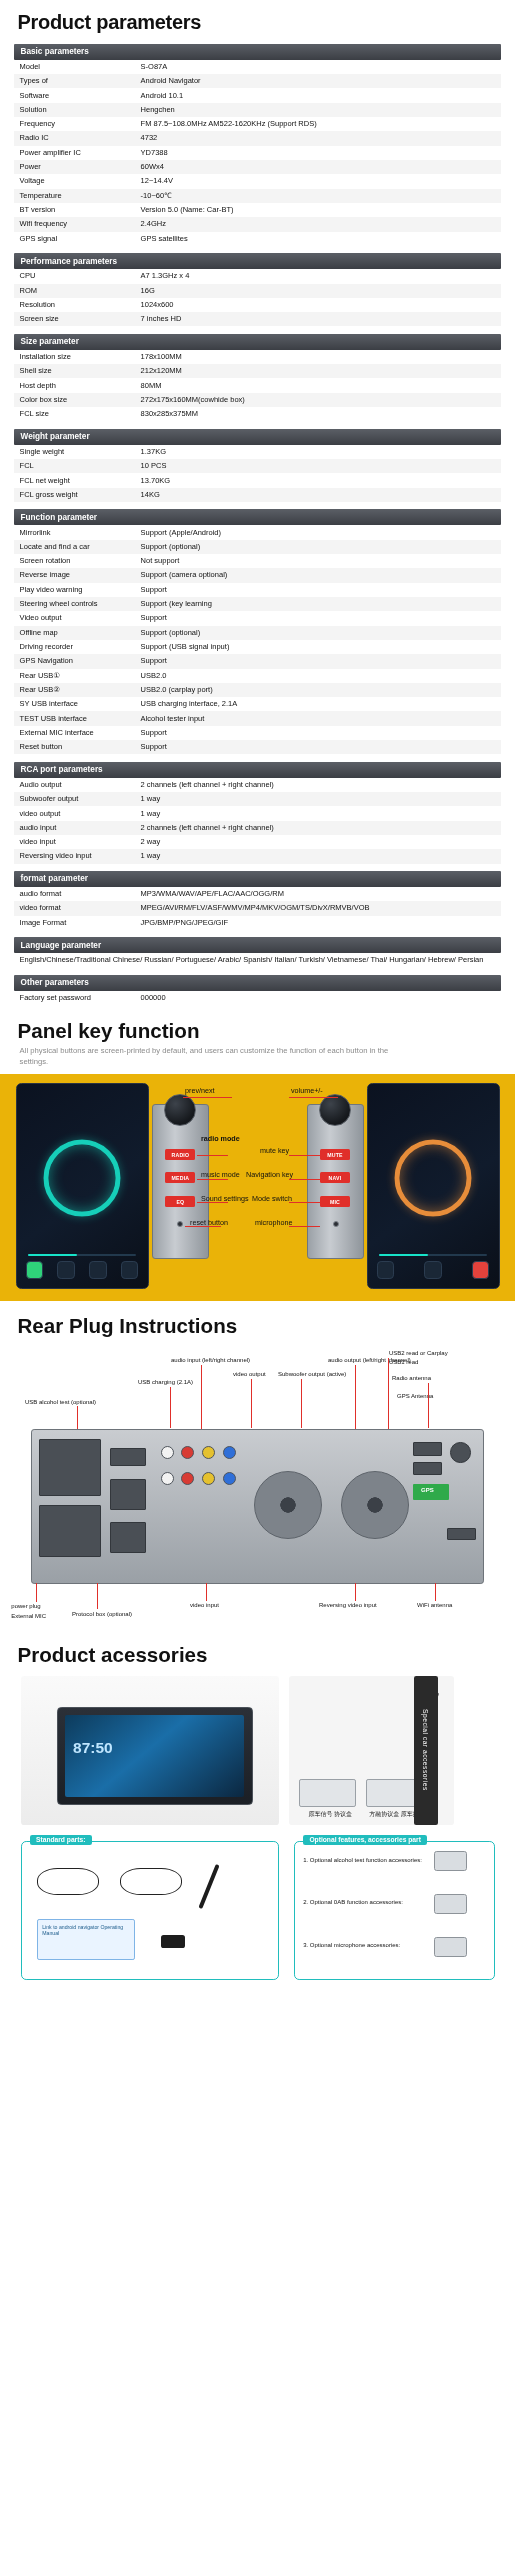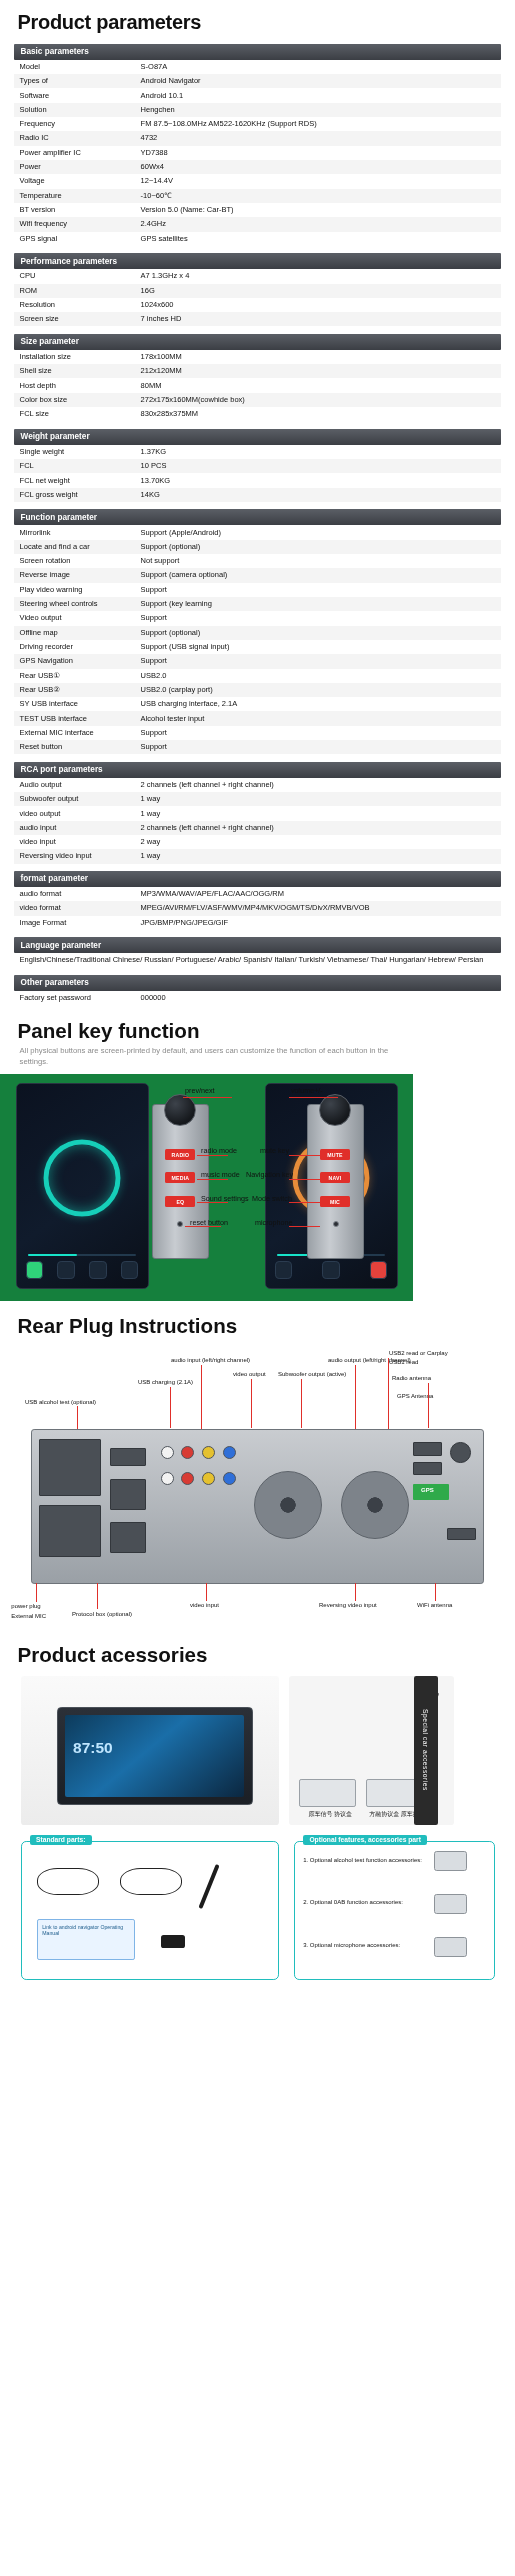--- a/index.html
+++ b/index.html
@@ -63,23 +63,23 @@
     font-size:7.7px;
     color:#8c8c8c;
     margin:0 0 6.2px 19.6px;
     max-width:392px;
     line-height:1.4;
   }
 
   
   .panel-figure {
     position:relative;
-    width:413px;
+    width:515px;
     height:227px;
-    background:#15803d;
+    background:#eab308;
     overflow:hidden;
   }
   .pf-left, .pf-right {
     position:absolute;
     top:9.3px;
     width:133px;
     height:206px;
     background:linear-gradient(145deg,#0b1220,#101b2c 55%,#0a0f18);
     border-radius:5.2px;
     border:1px solid #2a3342;
@@ -642,21 +642,21 @@
         <div class="pf-micdot"></div>
       </div>
 
       <div class="lead" style="left:183px; top:23px; width:49px;"></div>
       <div class="lbl" style="left:185px; top:12.4px;">prev/next</div>
 
       <div class="lead" style="left:289px; top:23px; width:49px;"></div>
       <div class="lbl" style="left:291px; top:12.4px;">volume+/-</div>
 
       <div class="lead" style="left:197px; top:81px; width:31px;"></div>
-      <div class="lbl" style="left:201px; top:72px;">radio mode</div>
+      <div class="lbl" style="left:201px; top:60px;font-weight:bold;">radio mode</div>
 
       <div class="lead" style="left:197px; top:105px; width:31px;"></div>
       <div class="lbl" style="left:201px; top:96px;">music mode</div>
 
       <div class="lead" style="left:197px; top:128px; width:31px;"></div>
       <div class="lbl" style="left:201px; top:120px;">Sound settings</div>
 
       <div class="lead" style="left:185px; top:152px; width:36px;"></div>
       <div class="lbl" style="left:190px; top:144px;">reset button</div>
 

